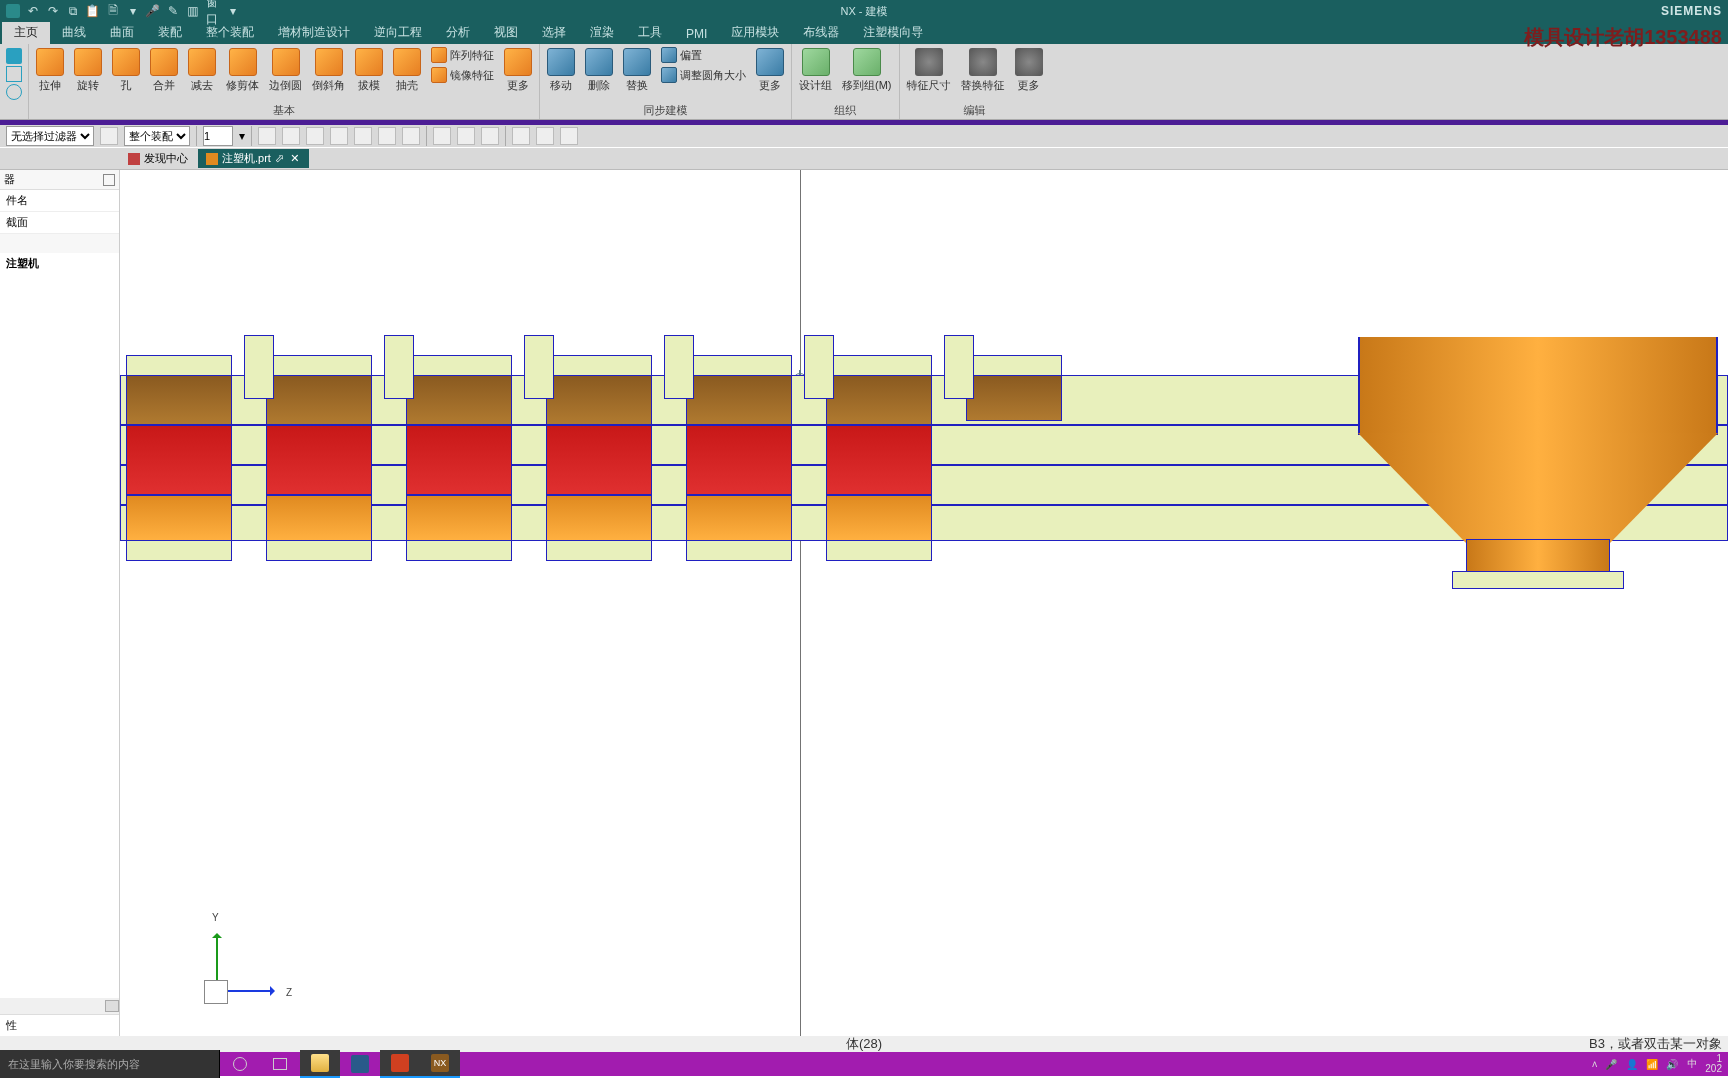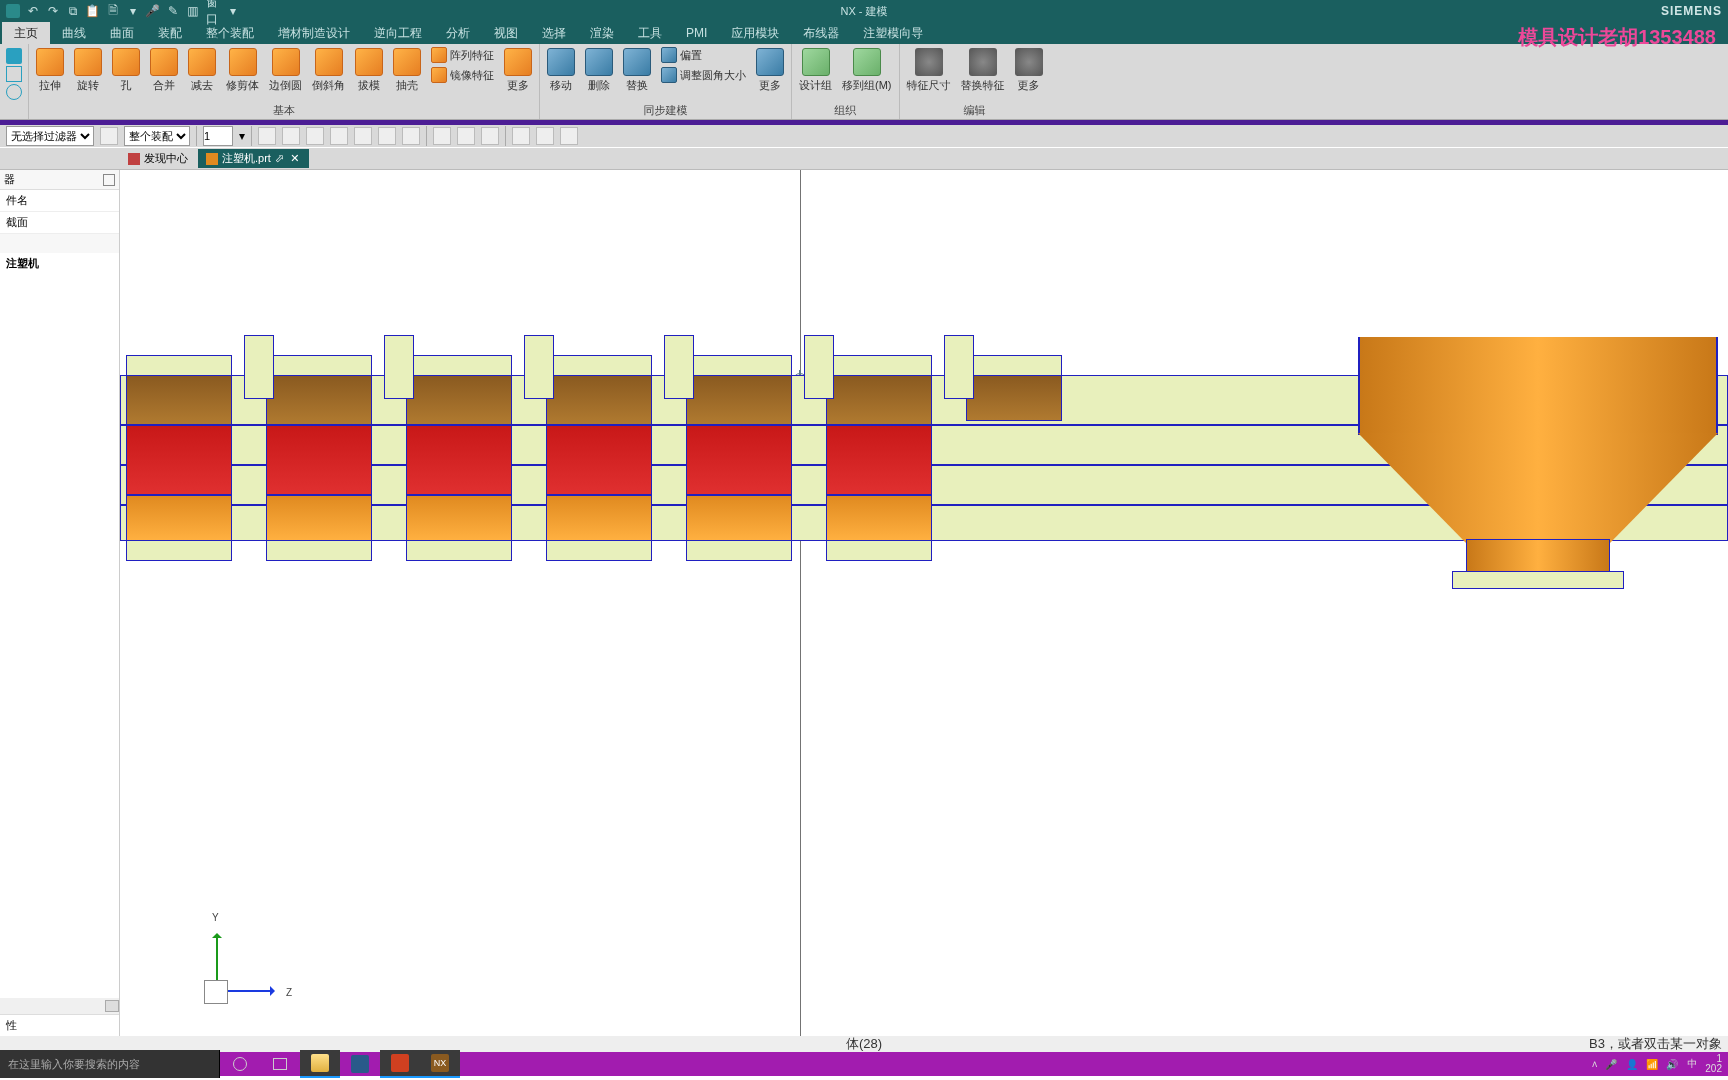--- a/index.html
+++ b/index.html
@@ -4,24 +4,24 @@
 <style>
 * { margin: 0; padding: 0; box-sizing: border-box; font-family: "Microsoft YaHei", Arial, sans-serif; }
 body { width: 1728px; height: 1080px; background: #fff; overflow: hidden; font-size: 12px; }
 
 
 .titlebar { height: 22px; background: #1a5f5f; display: flex; align-items: center; color: #c5e0e0; position: relative; }
 .titlebar .qat { display: flex; gap: 6px; padding: 0 6px; align-items: center; }
 .titlebar .qat span { width: 14px; height: 14px; display: inline-flex; align-items: center; justify-content: center; }
 .titlebar .app-title { position: absolute; left: 50%; transform: translateX(-50%); font-size: 11px; }
 .titlebar .brand { position: absolute; right: 6px; font-weight: bold; letter-spacing: 1px; color: #d0e6e6; }
-.watermark { position: absolute; right: 12px; top: 24px; color: #ec4899; font-size: 20px; font-weight: bold; z-index: 100; }
-
-
-.ribbon-tabs { height: 22px; background: #1a5f5f; display: flex; align-items: center; padding-left: 2px; }
+.watermark { position: absolute; right: 6px; top: 24px; color: #7f1d1d; font-size: 20px; font-weight: bold; z-index: 100; }
+
+
+.ribbon-tabs { height: 22px; background: #1a5f5f; display: flex; align-items: flex-end; padding-left: 2px; }
 .ribbon-tabs .tab { padding: 3px 12px; color: #c5e0e0; font-size: 12px; cursor: pointer; }
 .ribbon-tabs .tab.active { background: #d9d9d9; color: #222; }
 
 
 .ribbon { height: 76px; background: #d9d9d9; display: flex; border-bottom: 1px solid #aaa; }
 .ribbon-group { display: flex; flex-direction: column; align-items: center; border-right: 1px solid #bbb; padding: 2px 4px 0; }
 .ribbon-group .tools { display: flex; gap: 4px; flex: 1; align-items: flex-start; }
 .ribbon-group .group-label { font-size: 11px; color: #444; padding: 1px 0; }
 .rbtn { display: flex; flex-direction: column; align-items: center; min-width: 28px; padding: 2px 3px; cursor: pointer; }
 .rbtn .ico { width: 28px; height: 28px; border-radius: 3px; }

